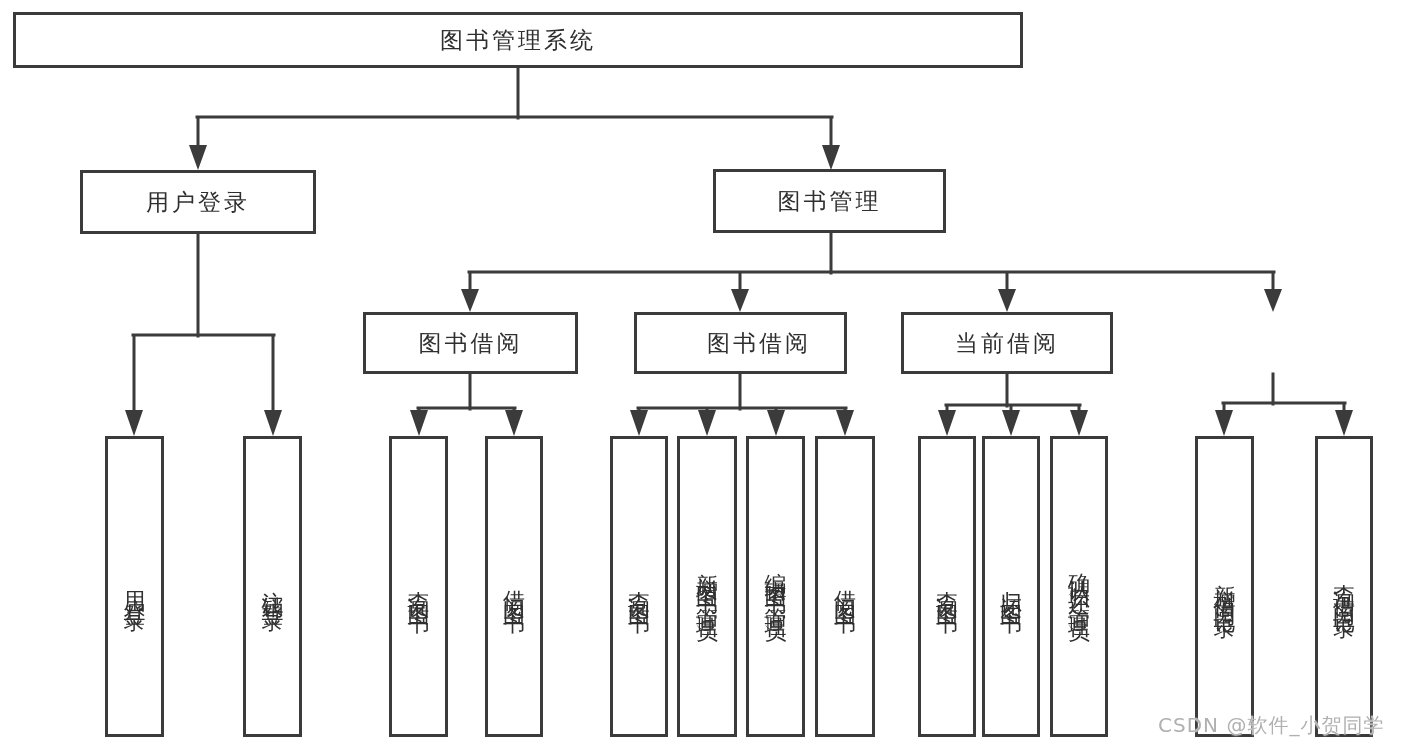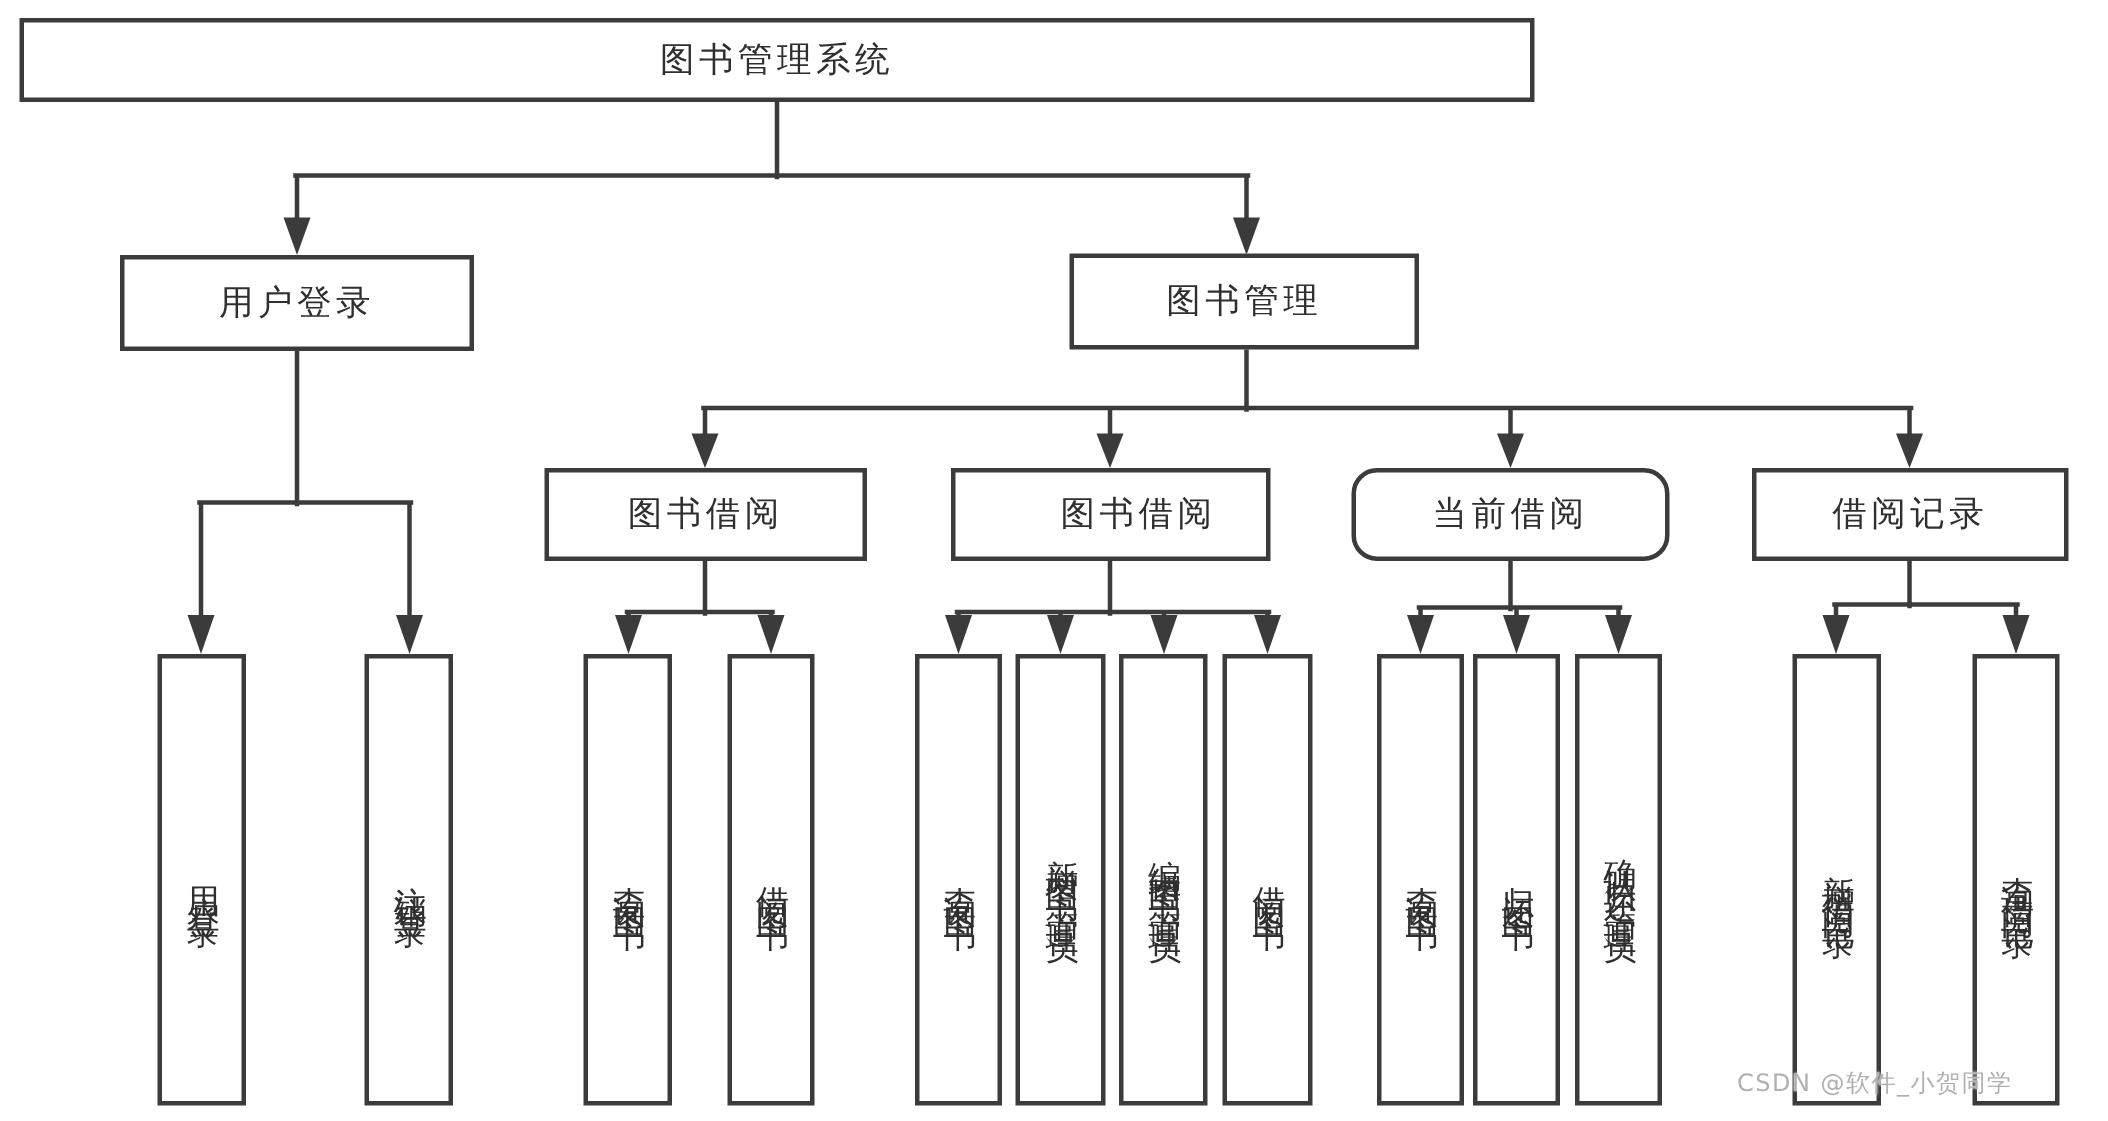--- a/index.html
+++ b/index.html
@@ -29,21 +29,21 @@
     position:absolute;z-index:2;top:436px;height:301px;
     background:var(--bg);
     border:3px solid var(--line);
     color:var(--text);
     writing-mode:vertical-rl;text-orientation:mixed;
     display:flex;align-items:center;justify-content:center;
     font-size:22px;letter-spacing:7px;line-height:1;
   }
   .watermark{
     position:absolute;z-index:5;left:1158px;top:712px;
-    font-size:16px;color:var(--wm);letter-spacing:1px;
+    font-size:20px;color:var(--wm);letter-spacing:1px;
     text-shadow:0 0 2px #fff,0 0 1px #fff;
     white-space:nowrap;
   }
 </style>
 </head>
 <body>
 
 <div class="stage">
 
   <svg class="connectors" width="1405" height="747" viewBox="0 0 1405 747">
@@ -103,22 +103,21 @@
       M1335,410 L1353,410 L1344,436 Z"></path>
   </svg>
 
   <div class="box" style="left:13px;top:12px;width:1010px;height:56px;">图书管理系统</div>
 
   <div class="box" style="left:80px;top:170px;width:236px;height:64px;">用户登录</div>
   <div class="box" style="left:713px;top:169px;width:233px;height:64px;">图书管理</div>
 
   <div class="box hbox" style="left:363px;width:215px;">图书借阅</div>
   <div class="box hbox" style="left:634px;width:213px;padding-left:37px;">图书借阅</div>
-  <div class="box hbox" style="left:901px;width:212px;border-radius:17px;">当前借阅</div>
-  <div class="box hbox" style="left:1168px;width:211px;">借阅记录</div>
+  <div class="box hbox" style="left:901px;width:212px;">当前借阅</div>
 
   <div class="vbox" style="left:105px;width:59px;">用户登录</div>
   <div class="vbox" style="left:243px;width:59px;">注销登录</div>
 
   <div class="vbox" style="left:389px;width:59px;">查询图书</div>
   <div class="vbox" style="left:485px;width:58px;">借阅图书</div>
 
   <div class="vbox" style="left:610px;width:58px;">查询图书</div>
   <div class="vbox" style="left:677px;width:60px;">新增图书（管理员）</div>
   <div class="vbox" style="left:746px;width:59px;">编辑图书（管理员）</div>

